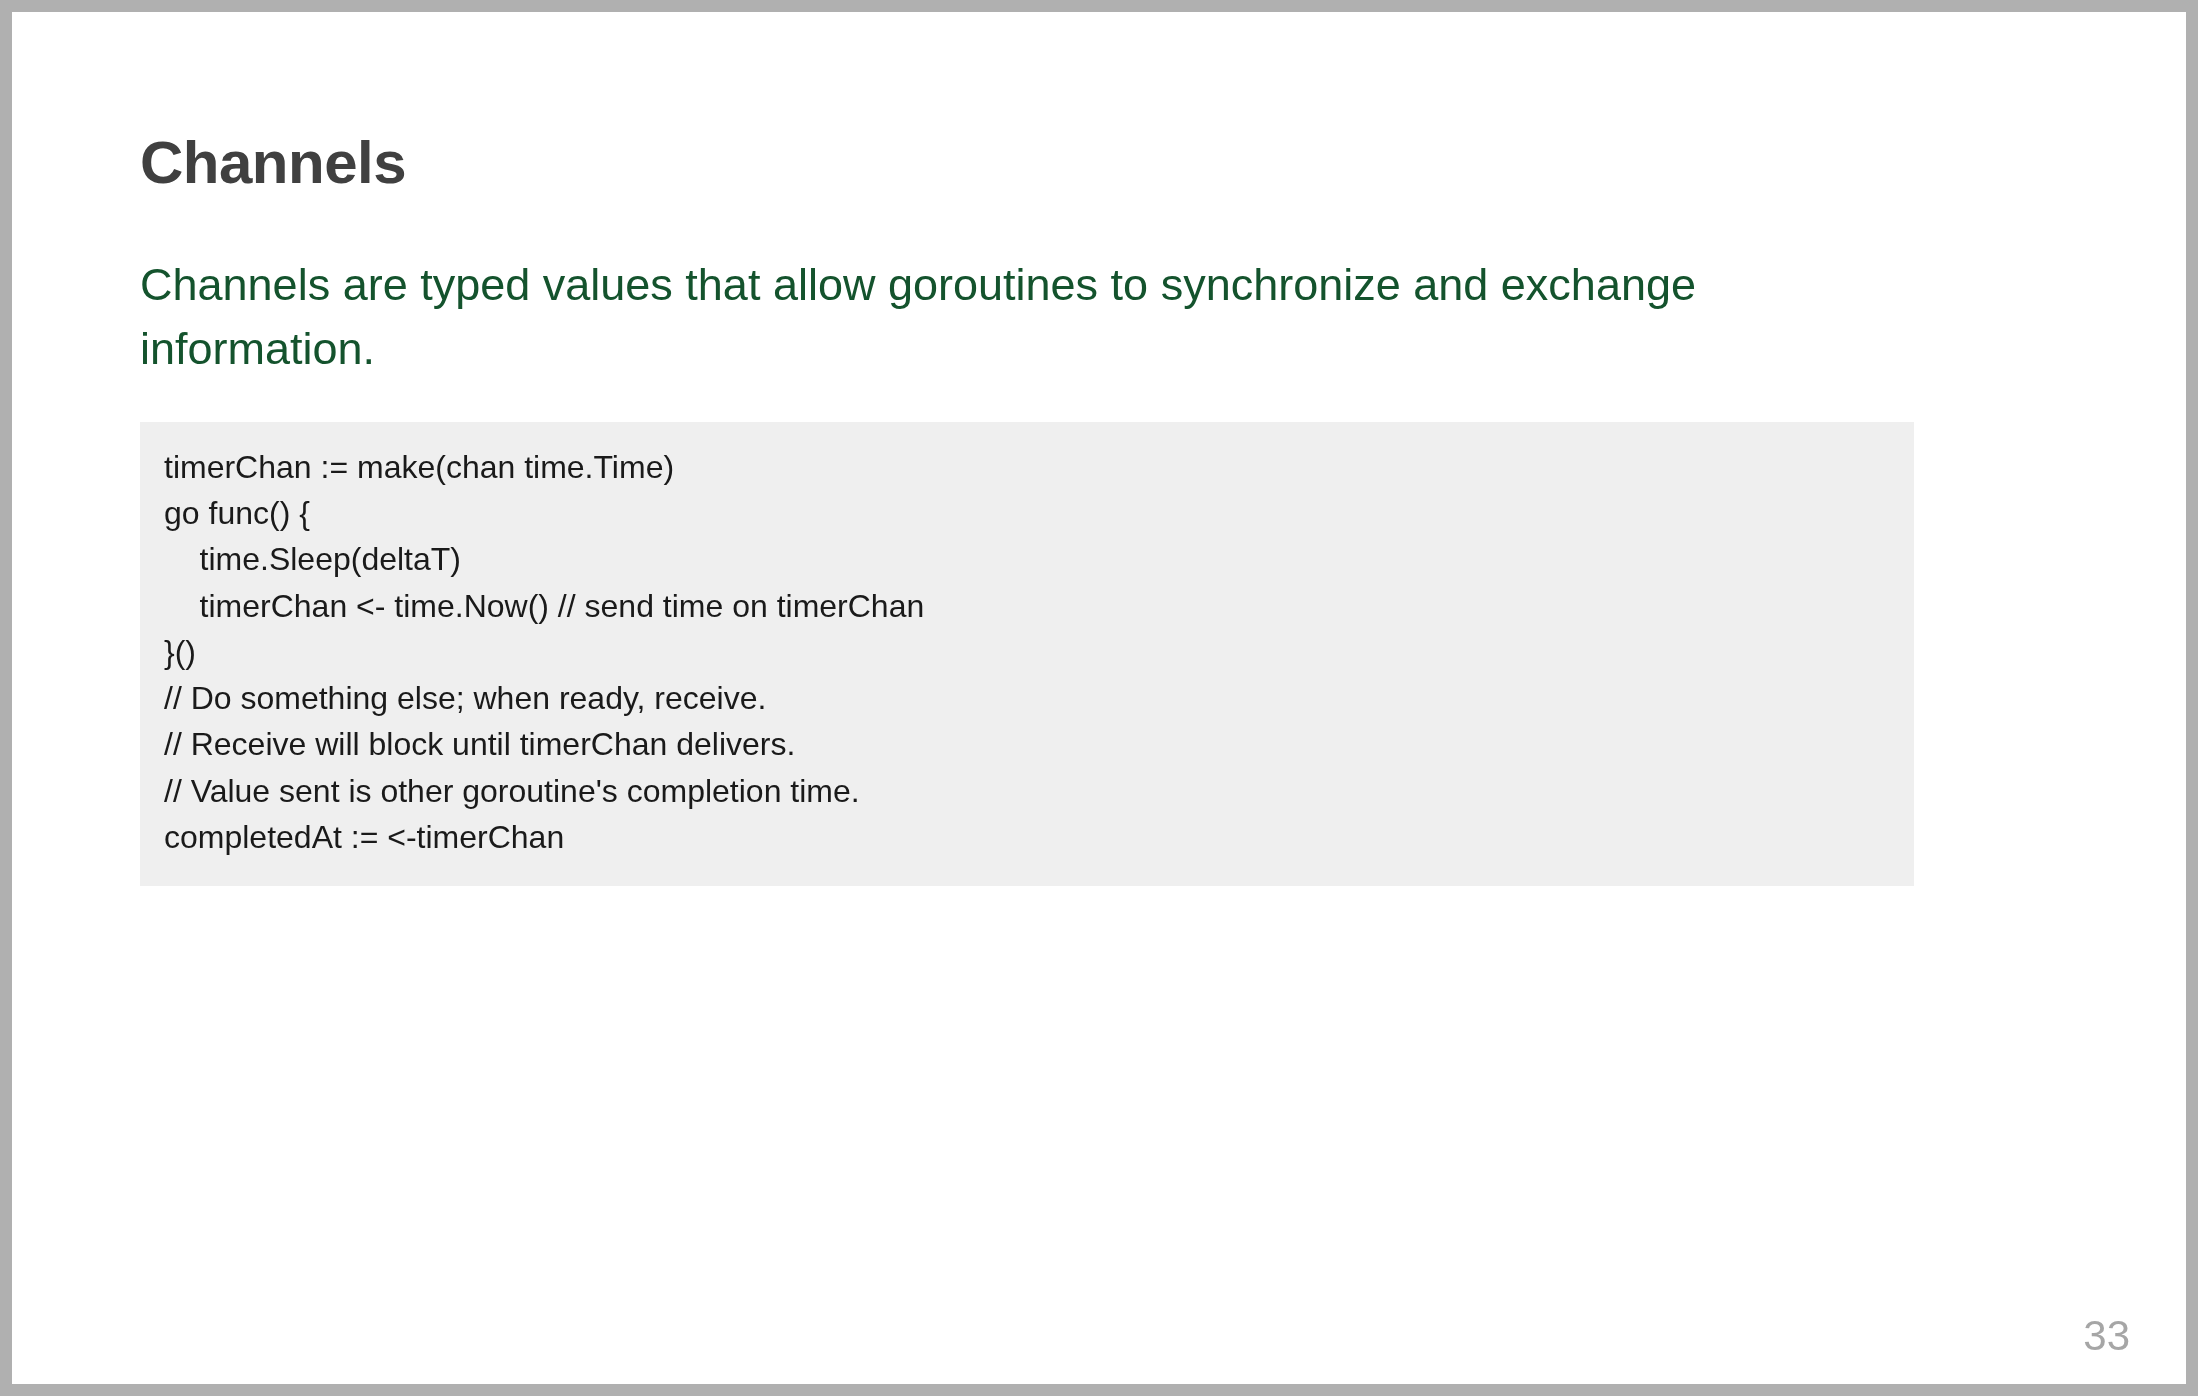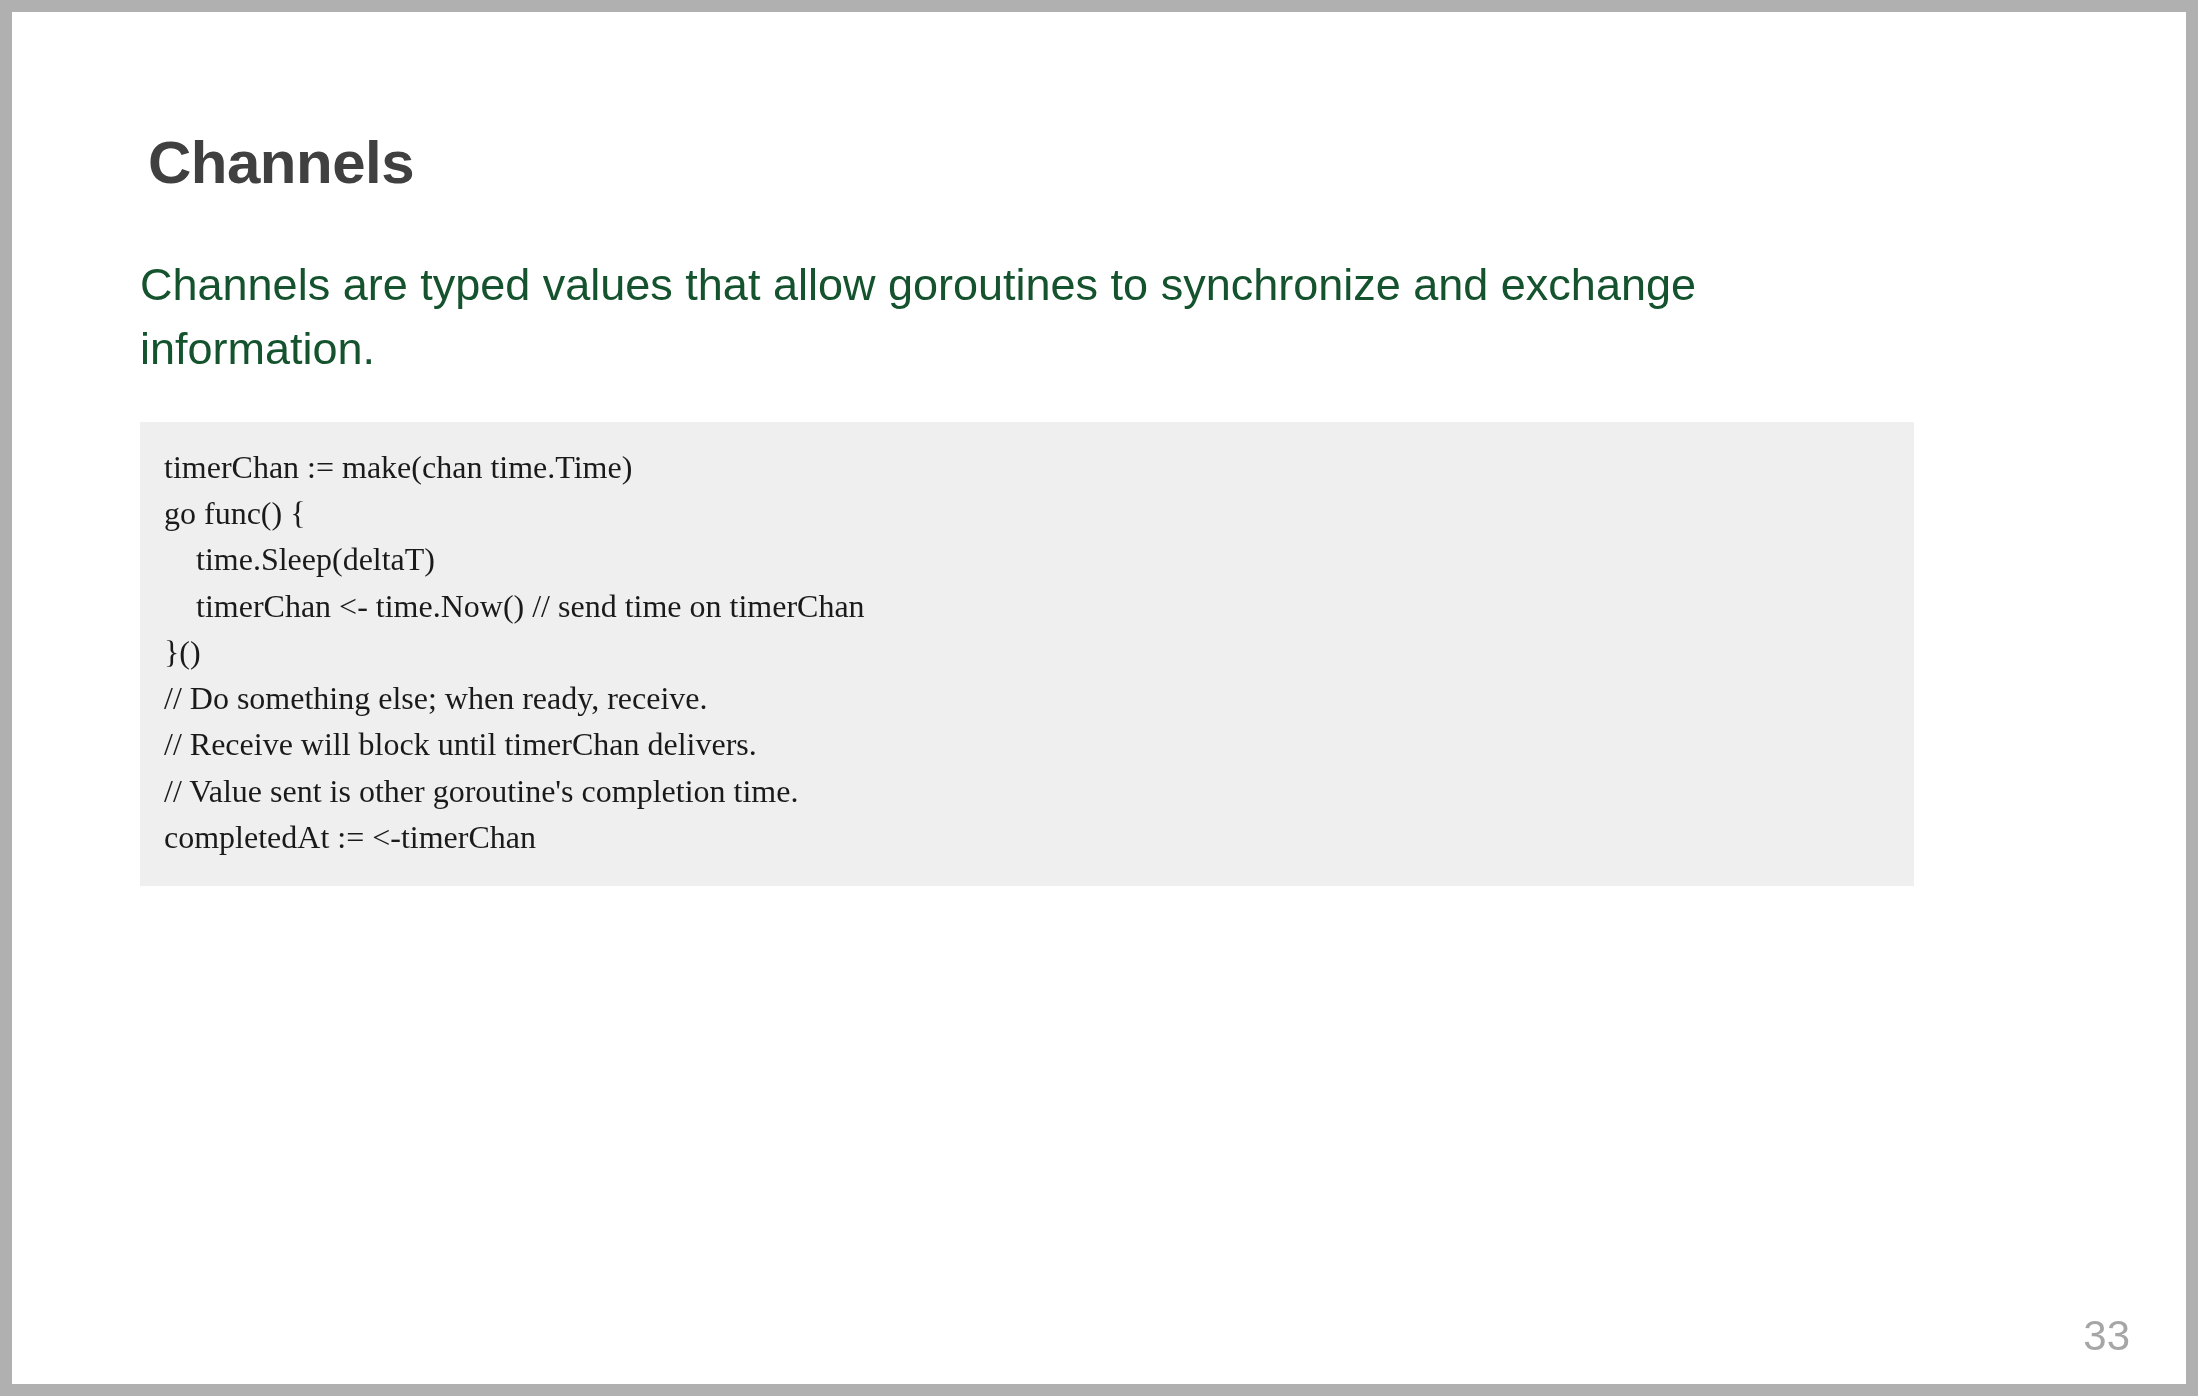--- a/index.html
+++ b/index.html
@@ -25,40 +25,39 @@
   }
   .slide-title {
     position: absolute;
     left: 128px;
     top: 78px;
     font-size: 60px;
     font-weight: bold;
     color: #404040;
     letter-spacing: -0.5px;
     line-height: 1.1;
-    margin-left: 8px;
   }
   .slide-body {
     position: absolute;
     left: 128px;
     top: 196px;
     width: 1750px;
     font-size: 45px;
     color: #14532d;
     line-height: 1.42;
   }
   .code-block {
     position: absolute;
     left: 128px;
     top: 378px;
     width: 1774px;
     background: #efefef;
     padding: 22px 24px 26px 24px;
     box-sizing: border-box;
-    font-family: Liberation Serif, serif;
+    font-family: Liberation Sans, sans-serif;
     font-size: 32px;
     line-height: 1.445;
     color: #1a1a1a;
     white-space: pre;
     overflow: hidden;
   }
   .page-number {
     position: absolute;
     right: 56px;
     bottom: 24px;

